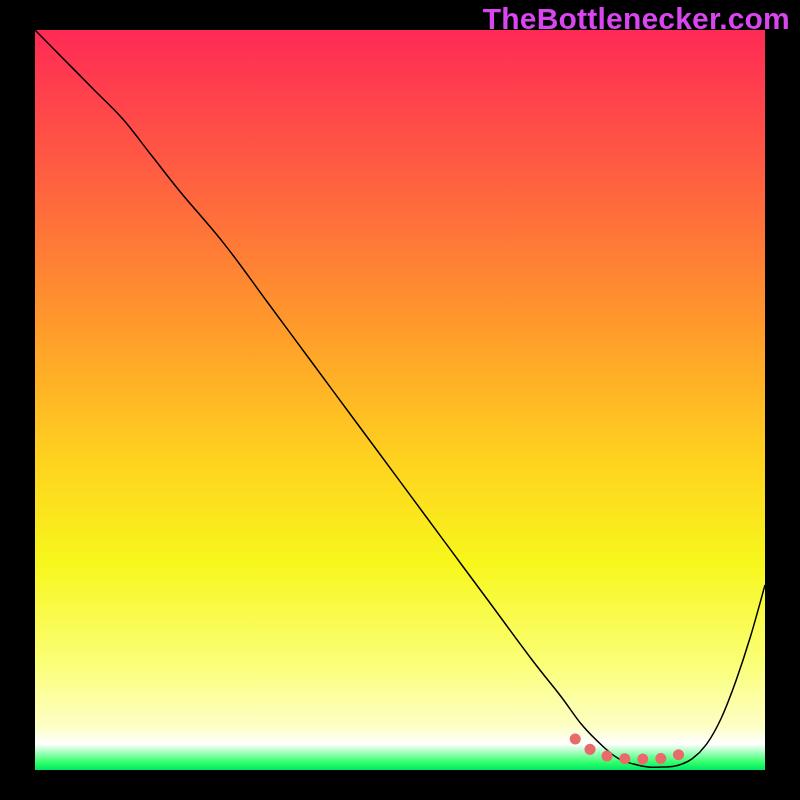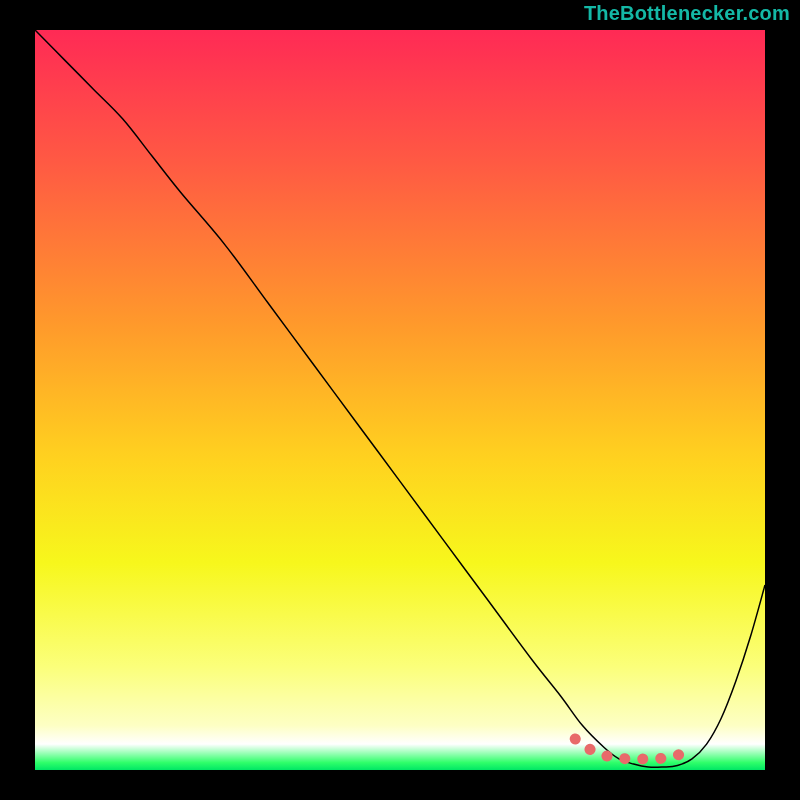--- a/index.html
+++ b/index.html
@@ -15,23 +15,23 @@
     top: 0;
     left: 0;
     width: 800px;
     height: 800px;
     background: #000000;
   }
   .watermark {
     position: absolute;
     top: 2px;
     right: 10px;
-    color: #14b8a6;
+    color: #d946ef;
     font-family: Arial, Helvetica, sans-serif;
-    font-size: 20px;
+    font-size: 30px;
     font-weight: 600;
     letter-spacing: 0.2px;
     user-select: none;
   }
   .plot {
     position: absolute;
     background: #000;
   }
   svg {
     display: block;

